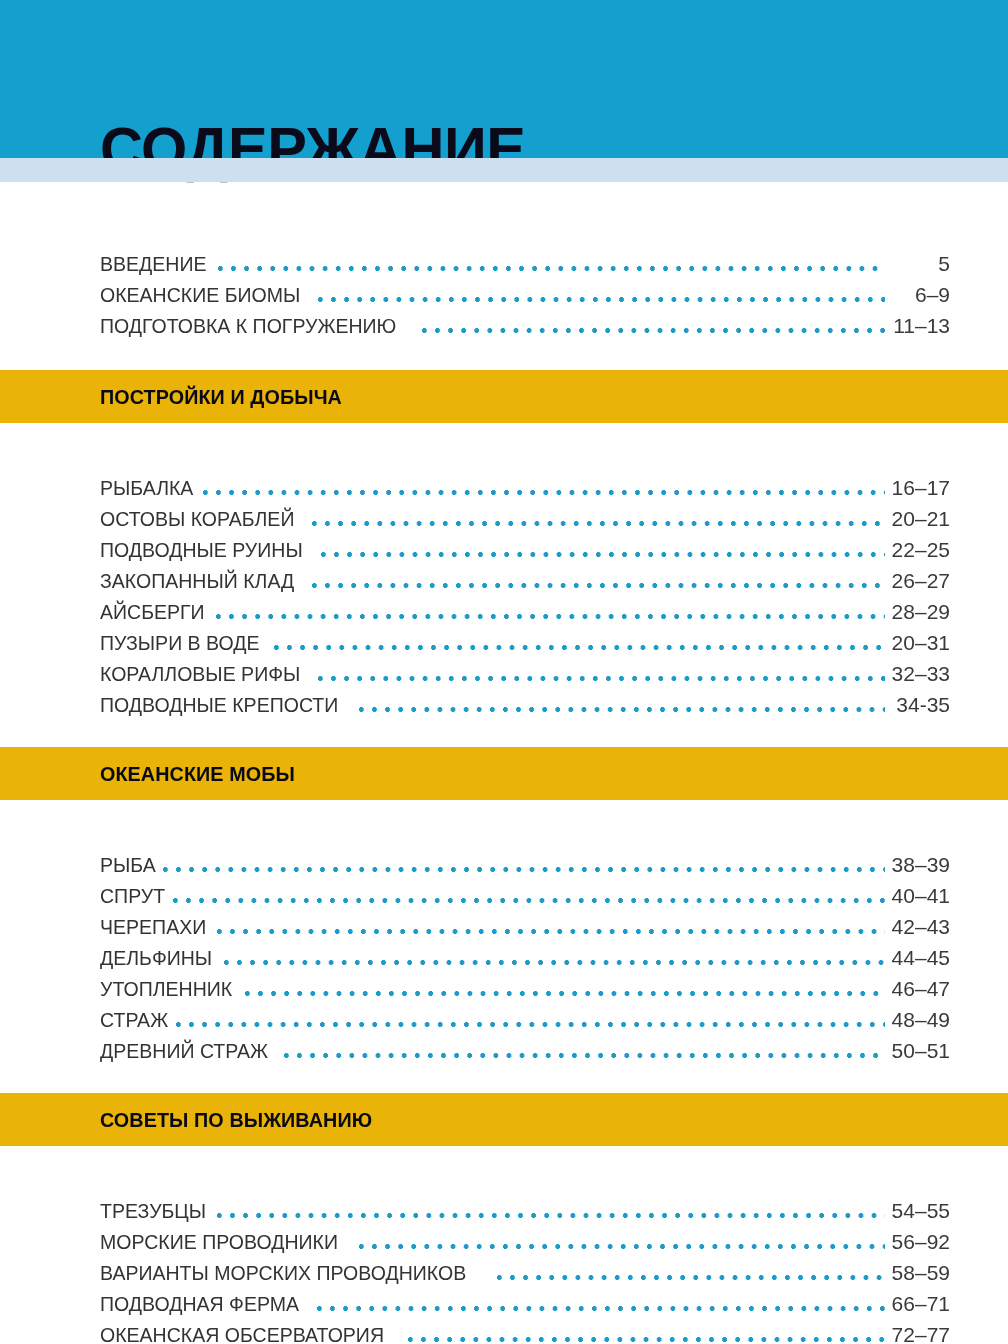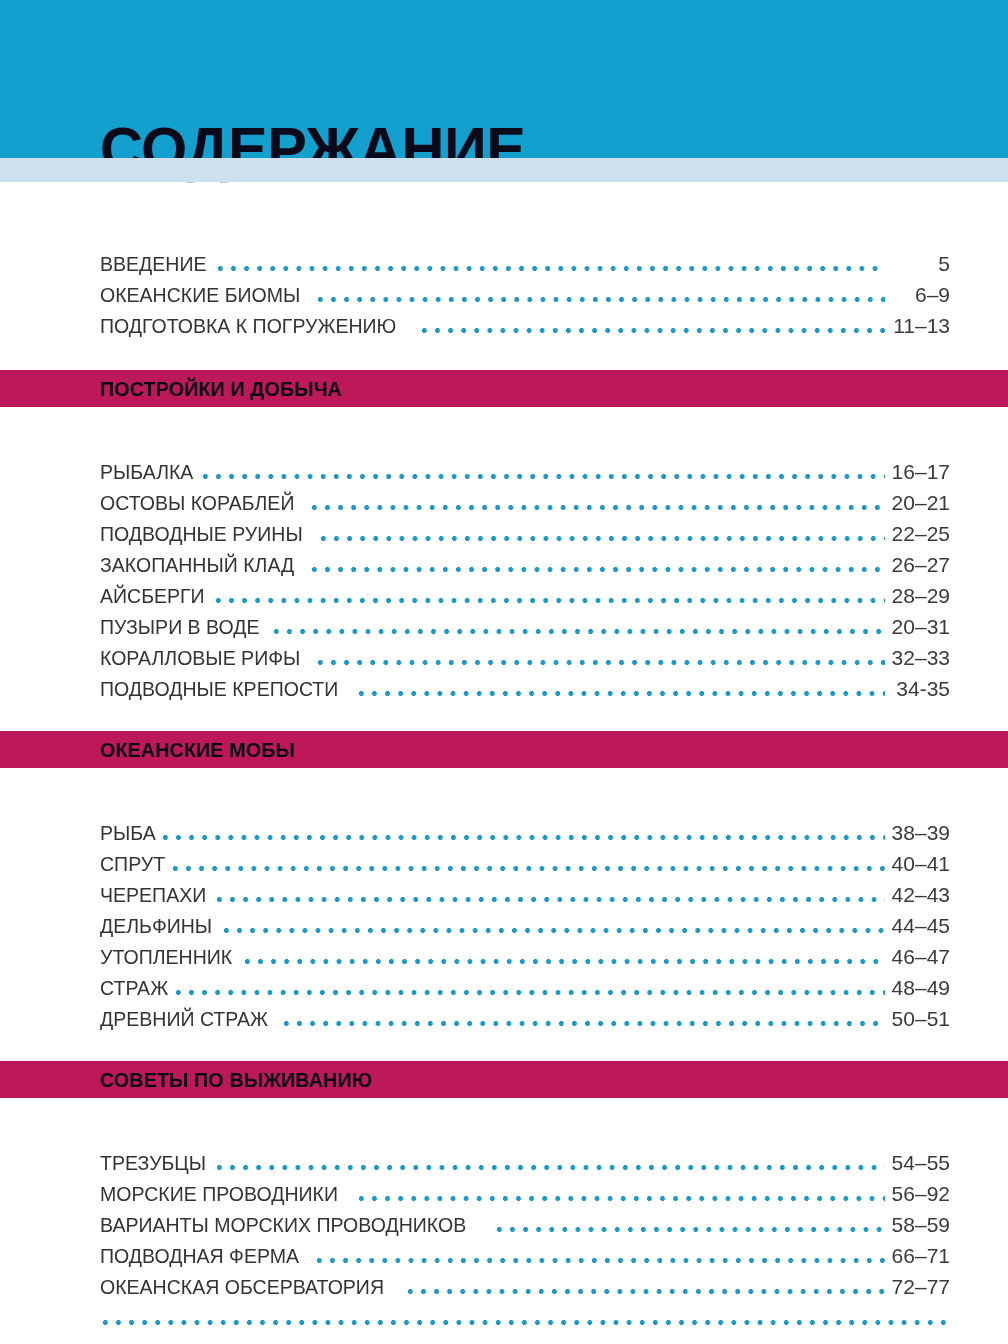--- a/index.html
+++ b/index.html
@@ -60,22 +60,22 @@
     width: 1008px;
   }
 
   .group {
     width: 1008px;
   }
 
   
   .section-bar {
     width: 1008px;
-    height: 37px;
-    background: #be185d;
+    height: 53px;
+    background: #eab308;
     display: flex;
     align-items: center;
   }
   .section-bar-label {
     margin-left: 100px;
     font-size: 21px;
     font-weight: 700;
     color: #0A0A14;
     letter-spacing: 0.1px;
     transform: scaleX(0.94);

